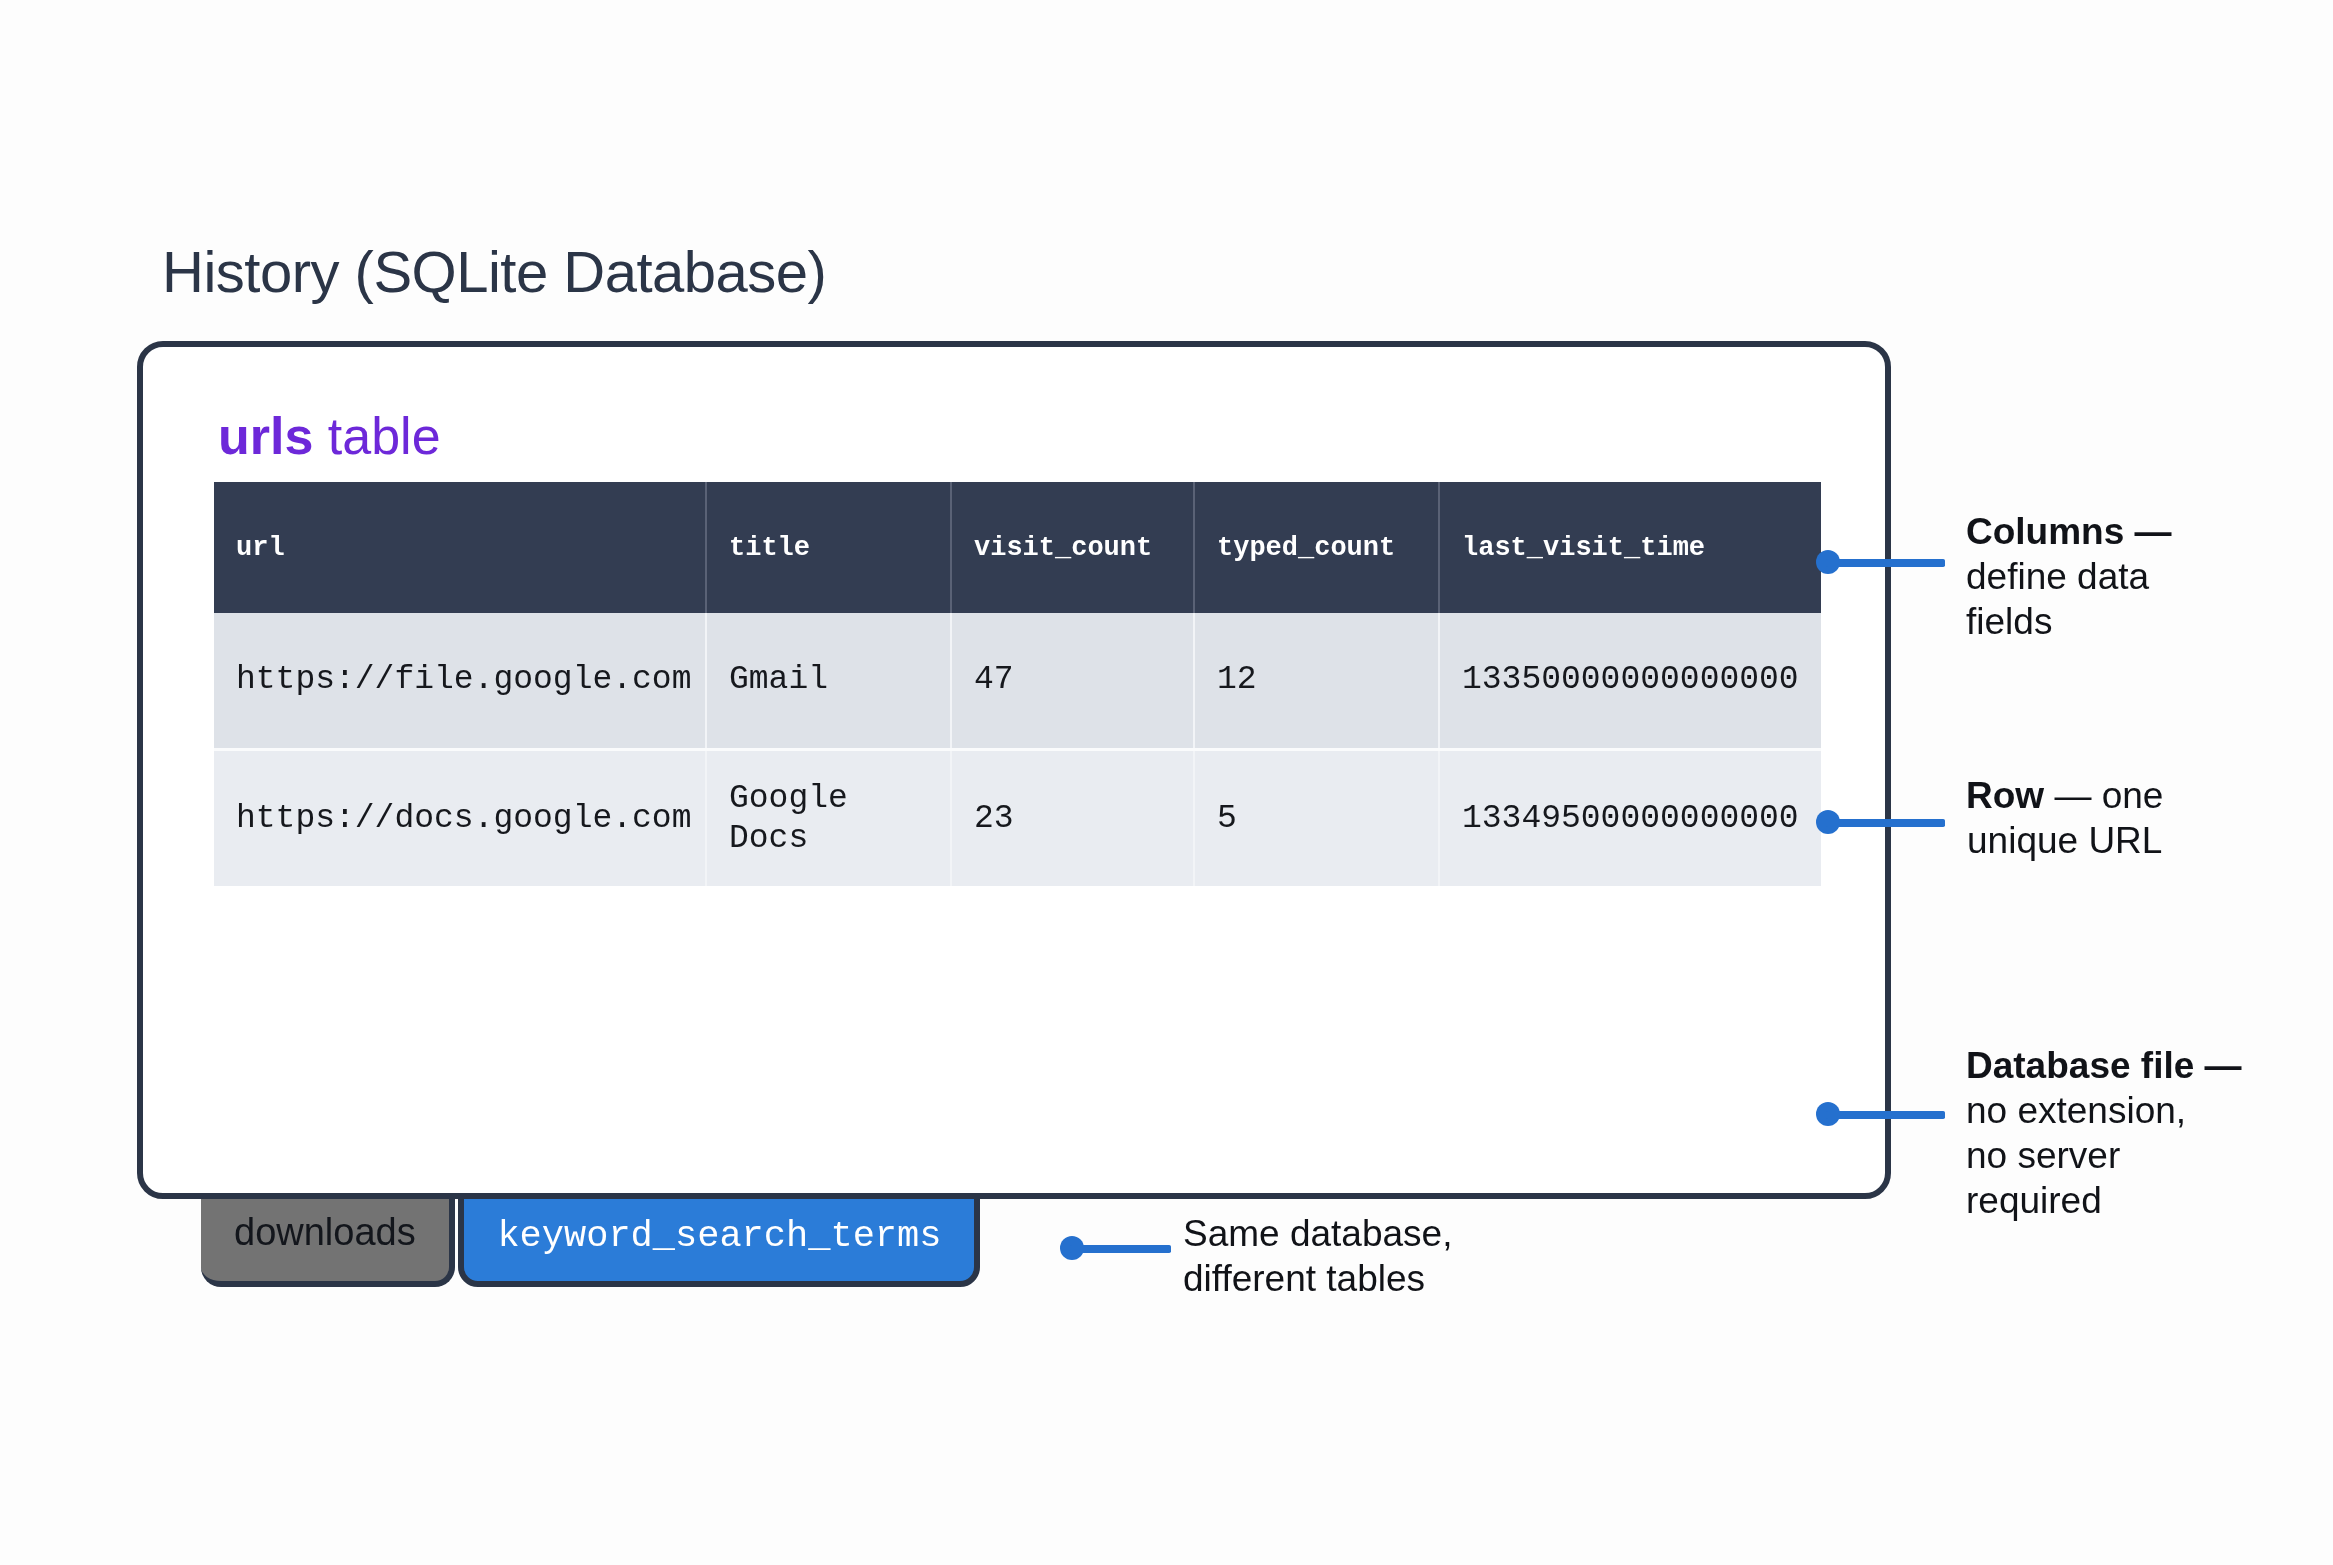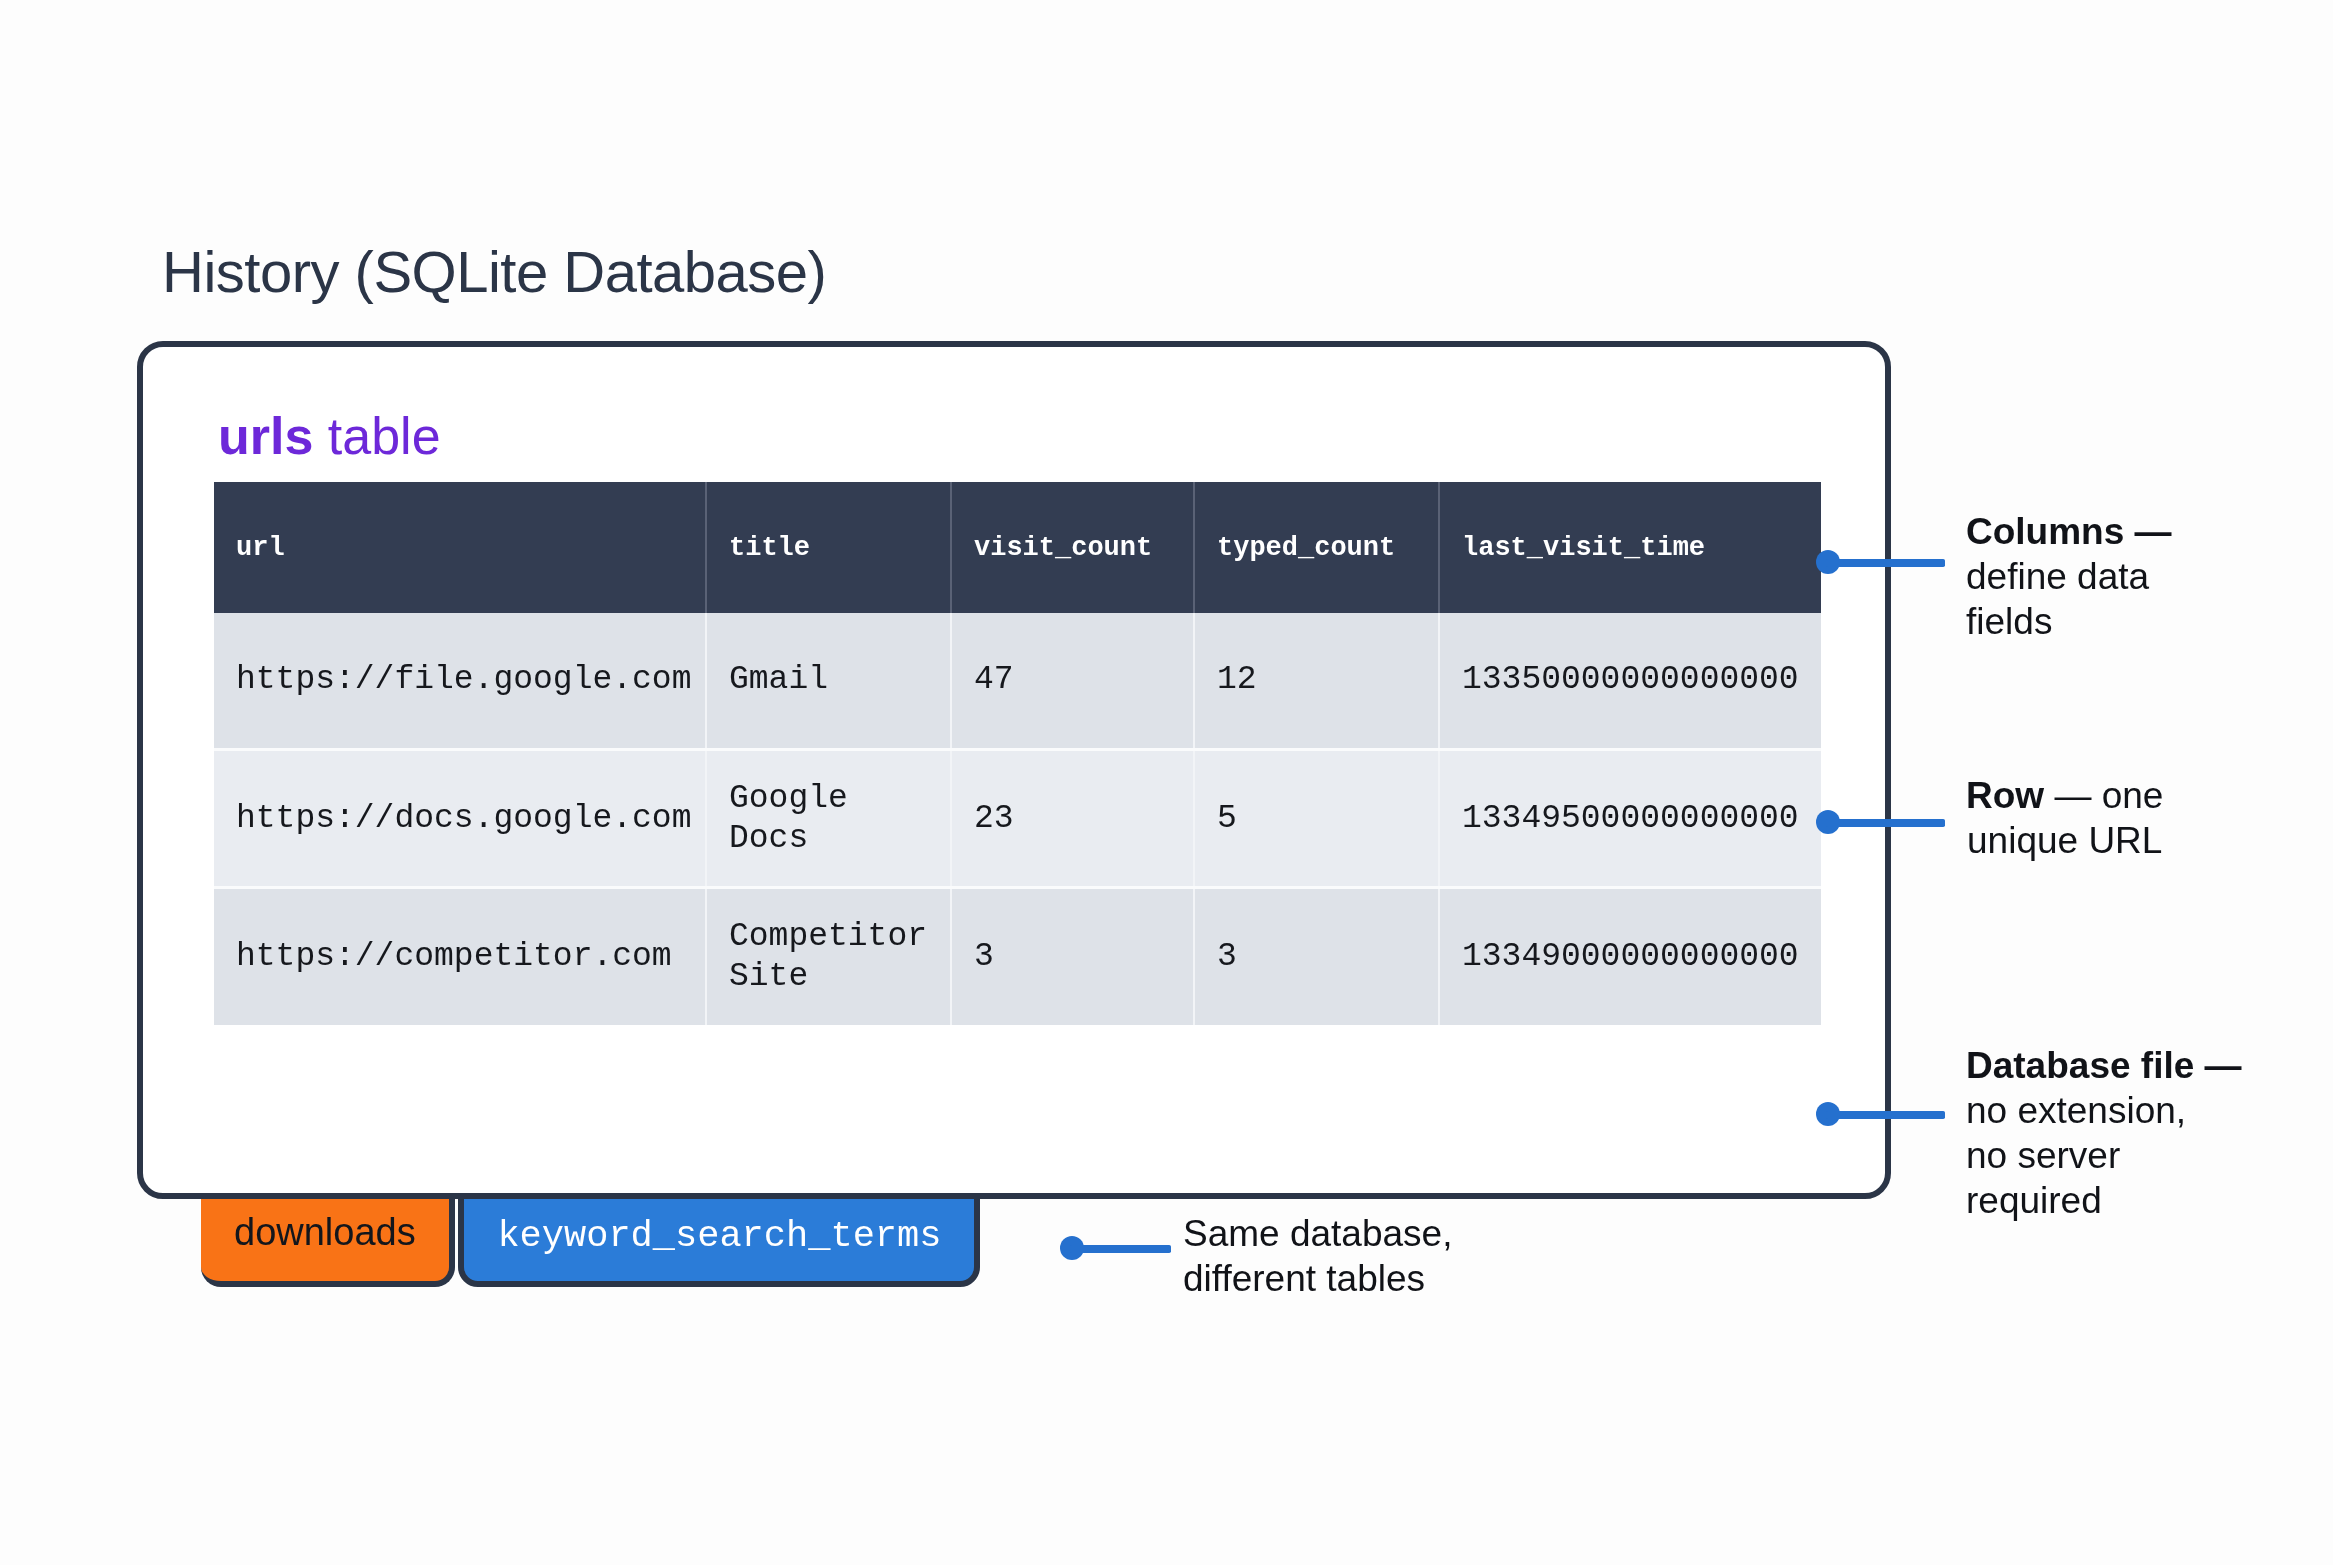--- a/index.html
+++ b/index.html
@@ -60,21 +60,21 @@
     border-top: none;
     border-bottom-left-radius: 20px;
     border-bottom-right-radius: 20px;
     font-size: 38px;
     padding: 0 33px;
     height: 102px;
     margin-top: -7.4px;
     white-space: nowrap;
   }
   .db-tab.inactive {
-    background: #f97316;
+    background: #737373;
     color: #13161c;
     border-left: none;
     text-align: center;
   }
   .db-tab.active {
     background: #2b7cd8;
     color: #ffffff;
     font-family: "Liberation Mono", monospace;
     font-size: 37px;
     margin-left: 3.7px;
@@ -214,28 +214,20 @@
       <td><span class="cell-wrap">13350000000000000</span></td>
     </tr>
     <tr class="even">
       <td><span class="cell-wrap">https://docs.google.com</span></td>
       <td><span class="cell-wrap">Google
 Docs</span></td>
       <td><span class="cell-wrap">23</span></td>
       <td><span class="cell-wrap">5</span></td>
       <td><span class="cell-wrap">13349500000000000</span></td>
     </tr>
-    <tr class="odd">
-      <td><span class="cell-wrap">https://competitor.com</span></td>
-      <td><span class="cell-wrap">Competitor
-Site</span></td>
-      <td><span class="cell-wrap">3</span></td>
-      <td><span class="cell-wrap">3</span></td>
-      <td><span class="cell-wrap">13349000000000000</span></td>
-    </tr>
   </tbody>
 </table>
 
 <div id="tab-shelf">
   <div class="db-tab inactive">
     <span>downloads</span>
   </div>
   <div class="db-tab active">
     <span>keyword_search_terms</span>
   </div>

